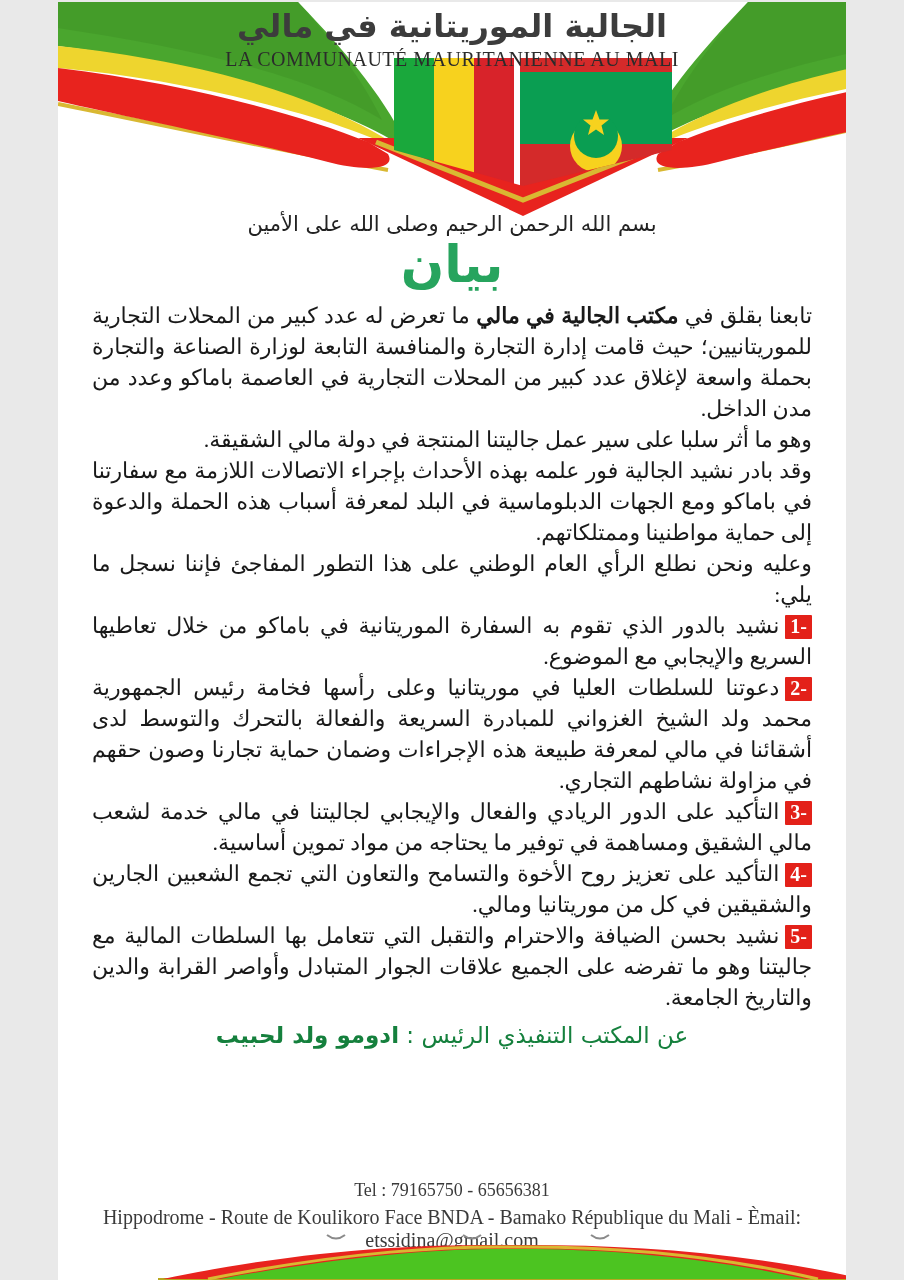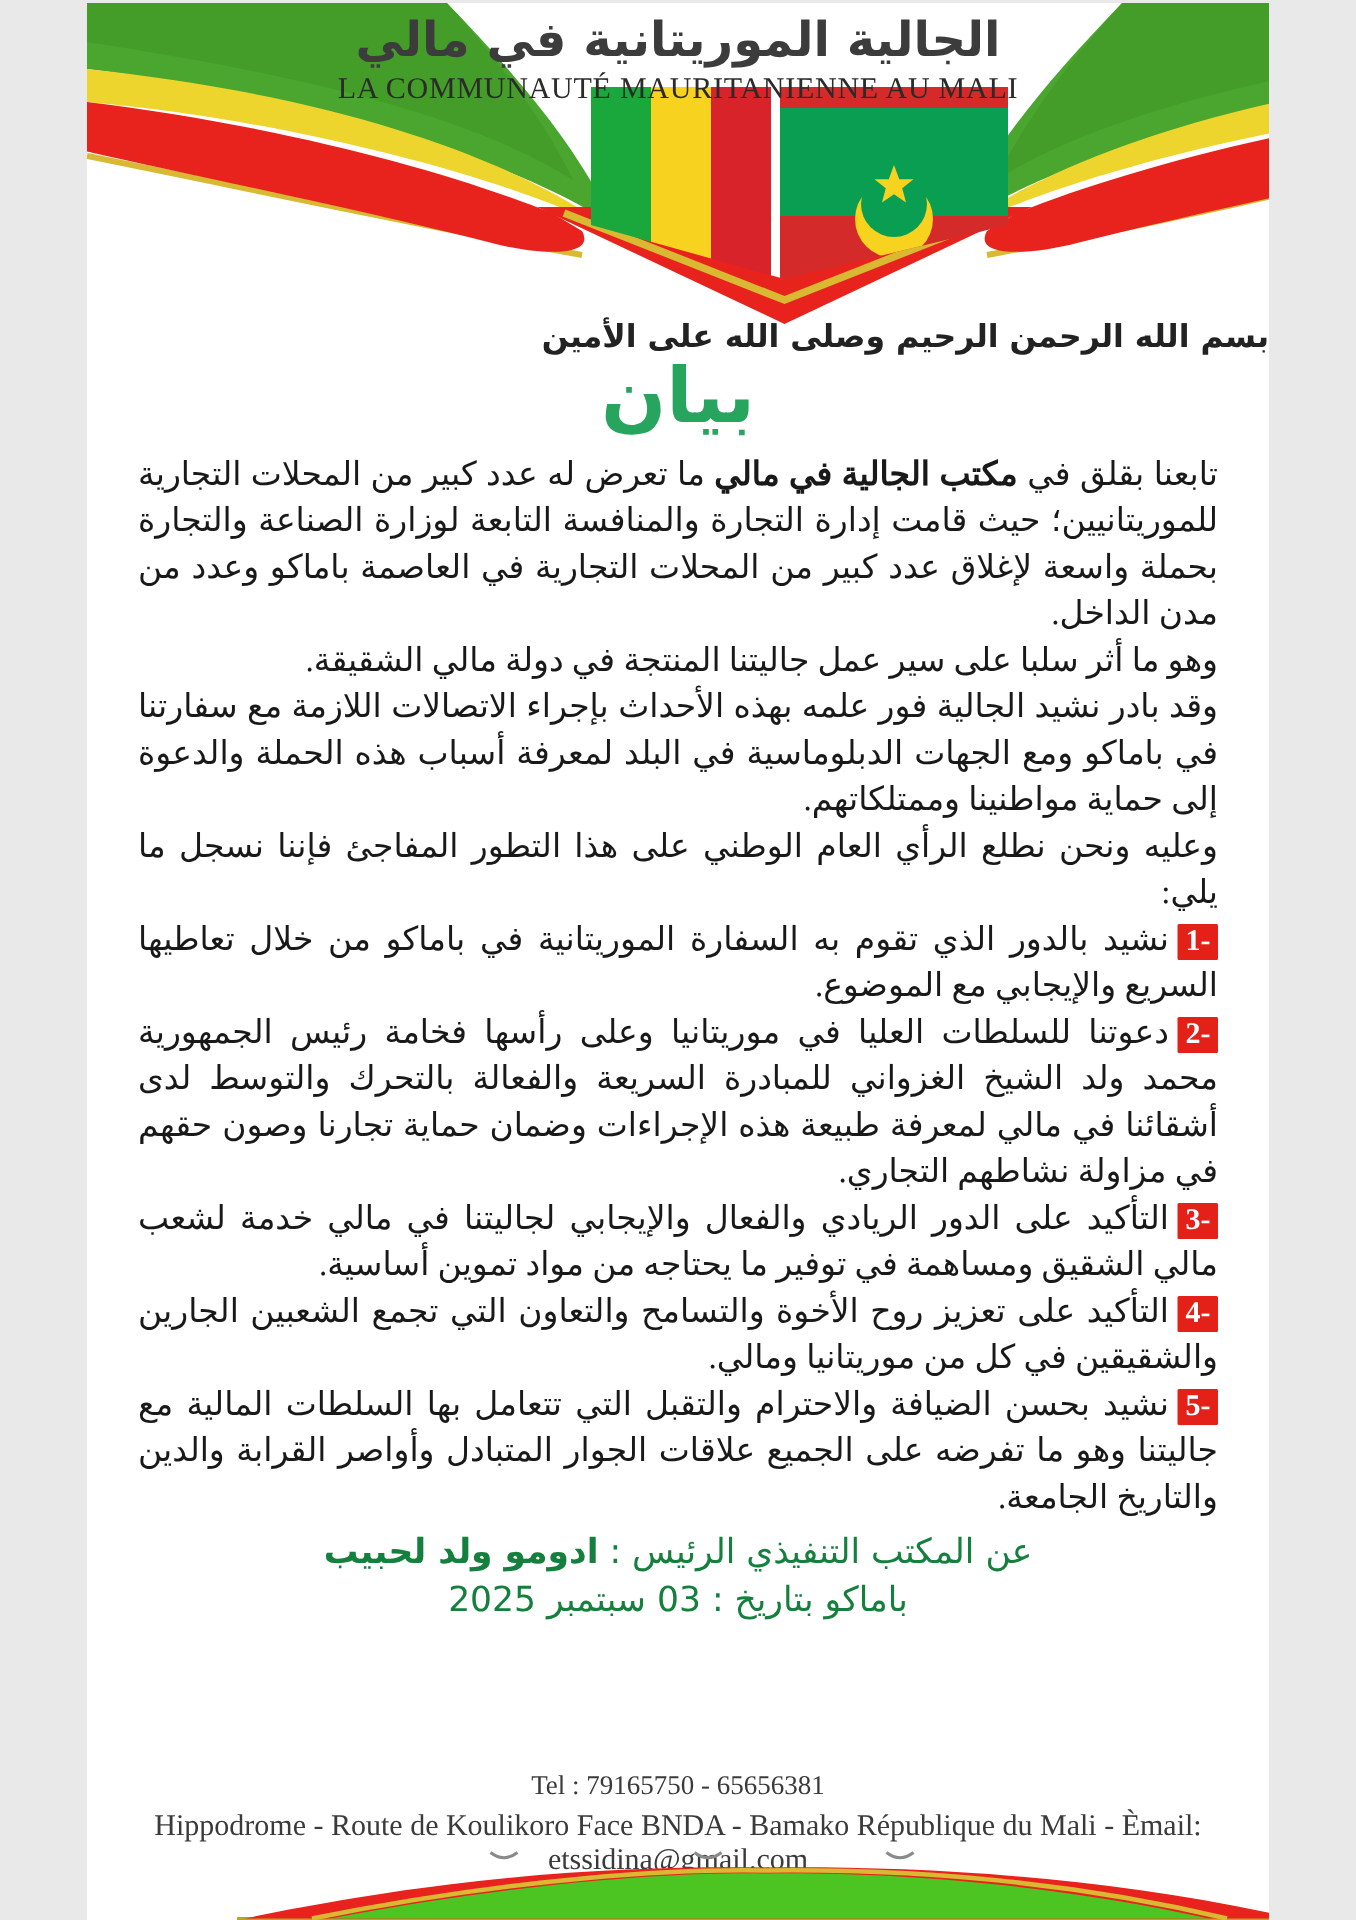--- a/index.html
+++ b/index.html
@@ -14,22 +14,22 @@
   .title-ar{
     position:absolute;top:5px;left:0;right:0;text-align:center;
     font-size:32px;font-weight:bold;color:#3c3c3c;direction:rtl;
   }
   .title-fr{
     position:absolute;top:46px;left:0;right:0;text-align:center;
     font-family:"Liberation Serif",serif;font-size:20px;color:#2b2b2b;letter-spacing:.5px;
   }
   
   .basmala{
-    margin-top:-10px;direction:rtl;
-    font-size:21px;font-weight:bold;color:#222;
+    margin-top:-10px;text-align:center;direction:rtl;
+    font-size:21px;font-weight:normal;color:#222;
   }
   .statement-title{
     text-align:center;color:#27a45e;font-weight:bold;
     font-size:51px;line-height:1.05;margin:2px 0 4px;
   }
   
   .body-text{
     direction:rtl;text-align:justify;padding:4px 34px 0;
     font-size:22px;line-height:31px;color:#191919;
   }
@@ -110,21 +110,20 @@
     <p>وعليه ونحن نطلع الرأي العام الوطني على هذا التطور المفاجئ فإننا نسجل ما يلي:</p>
 
     <p><span class="num-badge">1-</span><span>نشيد بالدور الذي تقوم به السفارة الموريتانية في باماكو من خلال تعاطيها السريع والإيجابي مع الموضوع.</span></p>
     <p><span class="num-badge">2-</span><span>دعوتنا للسلطات العليا في موريتانيا وعلى رأسها فخامة رئيس الجمهورية محمد ولد الشيخ الغزواني للمبادرة السريعة والفعالة بالتحرك والتوسط لدى أشقائنا في مالي لمعرفة طبيعة هذه الإجراءات وضمان حماية تجارنا وصون حقهم في مزاولة نشاطهم التجاري.</span></p>
     <p><span class="num-badge">3-</span><span>التأكيد على الدور الريادي والفعال والإيجابي لجاليتنا في مالي خدمة لشعب مالي الشقيق ومساهمة في توفير ما يحتاجه من مواد تموين أساسية.</span></p>
     <p><span class="num-badge">4-</span><span>التأكيد على تعزيز روح الأخوة والتسامح والتعاون التي تجمع الشعبين الجارين والشقيقين في كل من موريتانيا ومالي.</span></p>
     <p><span class="num-badge">5-</span><span>نشيد بحسن الضيافة والاحترام والتقبل التي تتعامل بها السلطات المالية مع جاليتنا وهو ما تفرضه على الجميع علاقات الجوار المتبادل وأواصر القرابة والدين والتاريخ الجامعة.</span></p>
 
     <div class="signature">
       <div class="line"><span>عن المكتب التنفيذي الرئيس : </span><span class="bold">ادومو ولد لحبيب</span></div>
-      <div class="line">باماكو بتاريخ : 03 سبتمبر 2025</div>
     </div>
   </div>
 
   <div class="footer-tel">Tel : 79165750 - 65656381</div>
   <div class="footer-address">Hippodrome - Route de Koulikoro Face BNDA - Bamako République du Mali - Èmail: etssidina@gmail.com</div>
 
   <svg class="footer-art" viewBox="0 0 904 55">
     <path d="M269,8 Q278,15 287,8" stroke="#8a8a8a" stroke-width="2" fill="none"></path>
     <path d="M405,8 Q414,15 423,8" stroke="#8a8a8a" stroke-width="2" fill="none"></path>
     <path d="M533,8 Q542,15 551,8" stroke="#8a8a8a" stroke-width="2" fill="none"></path>

